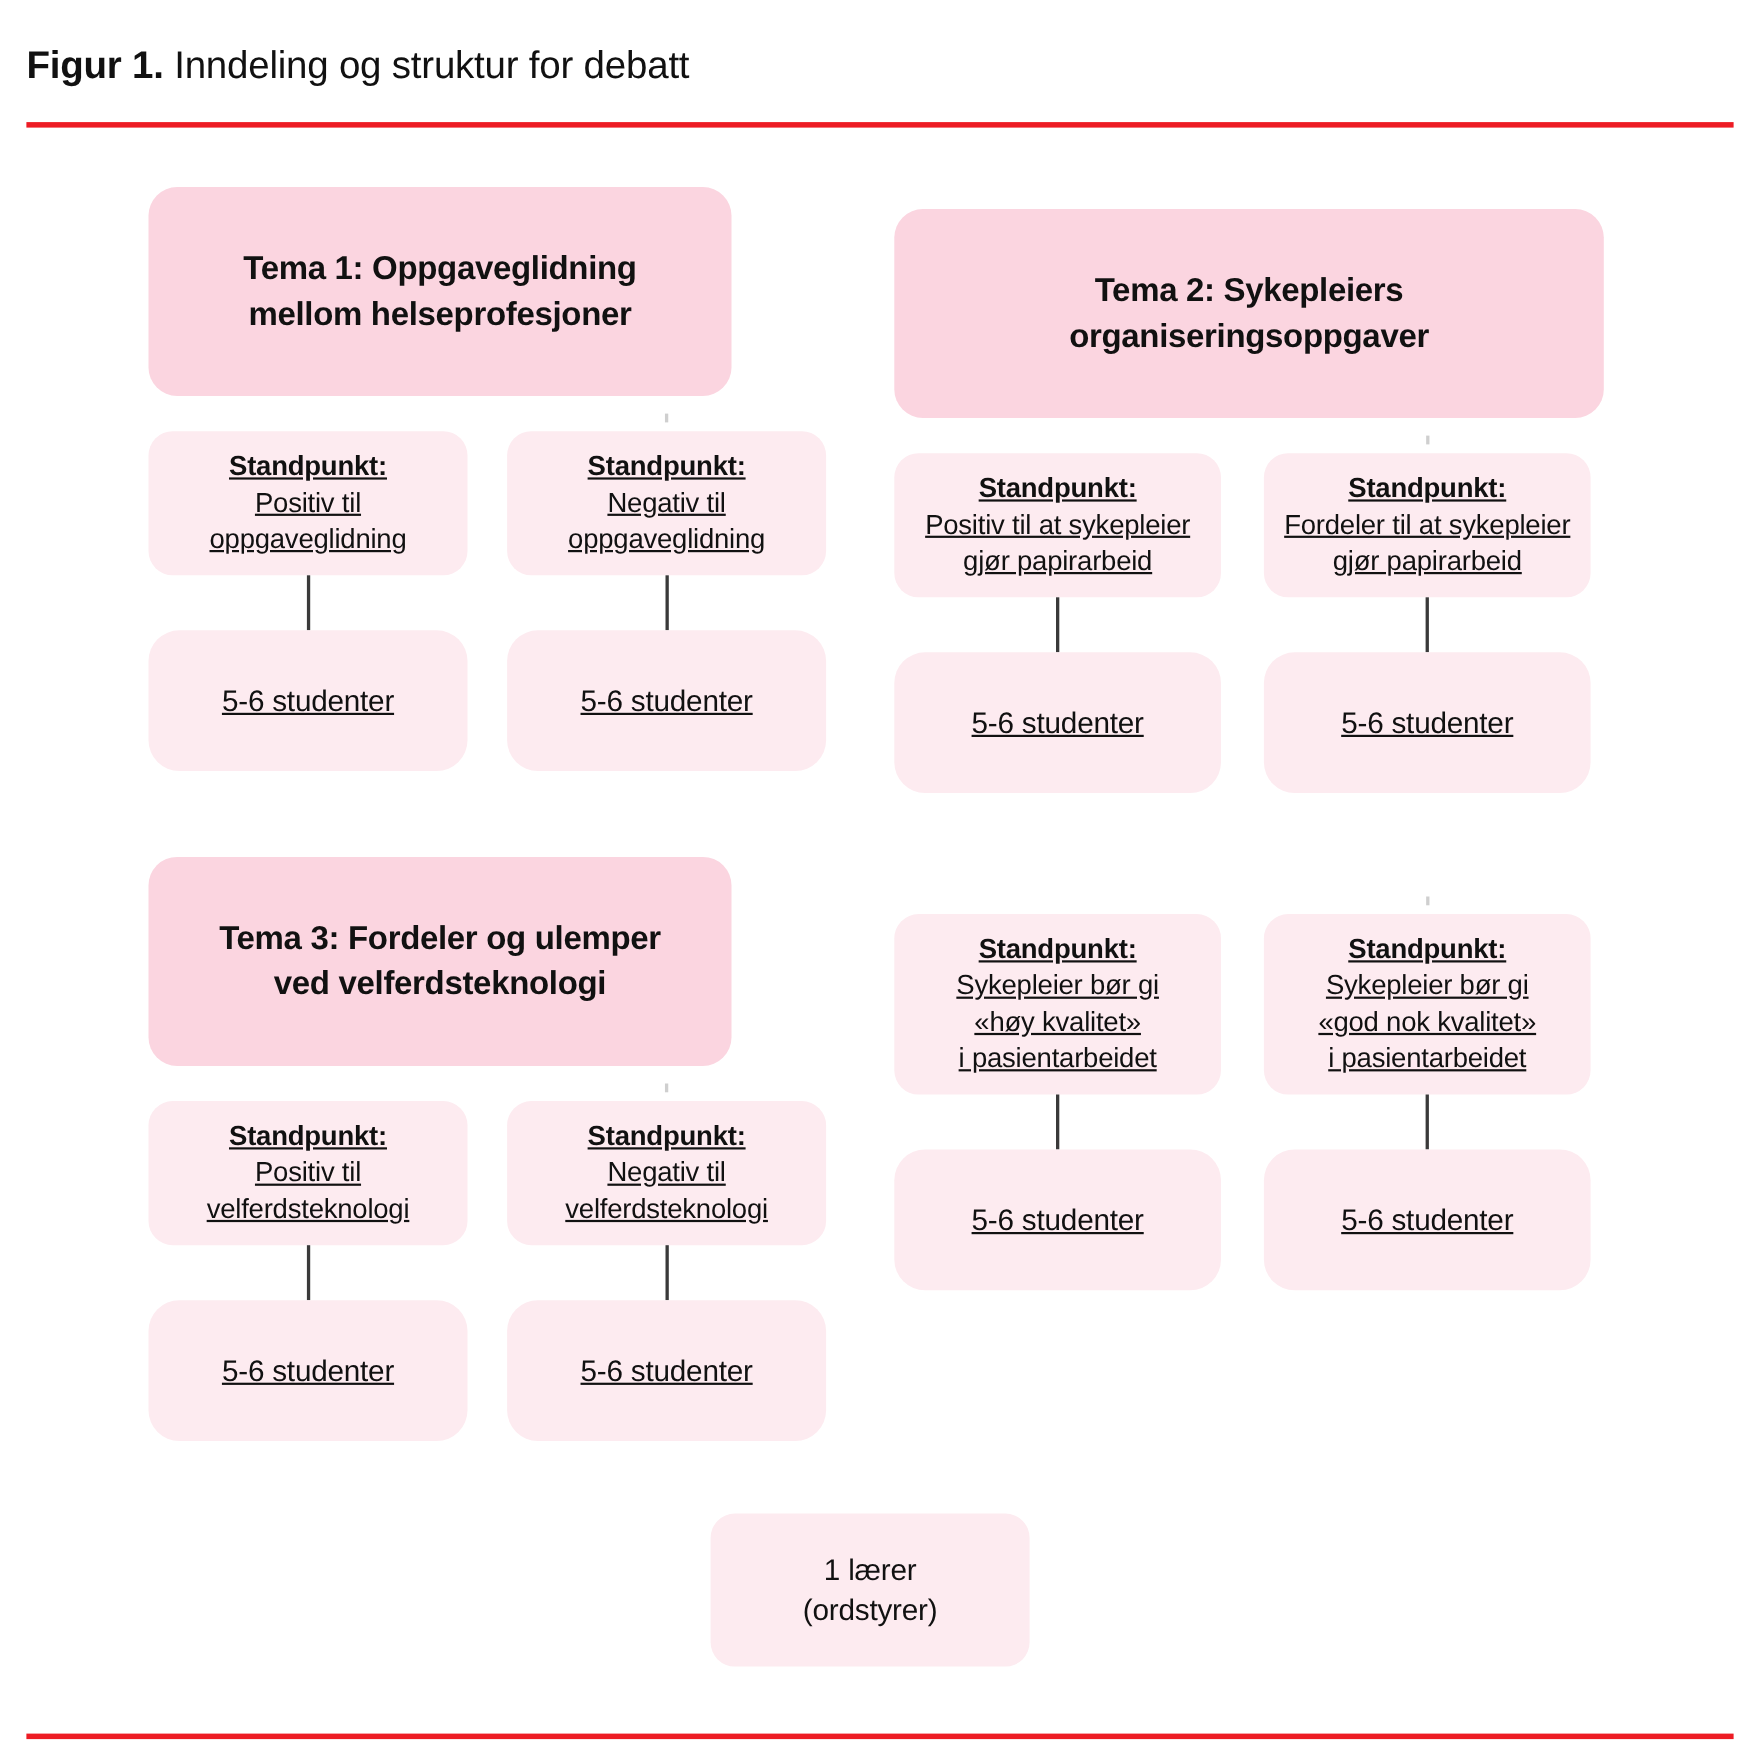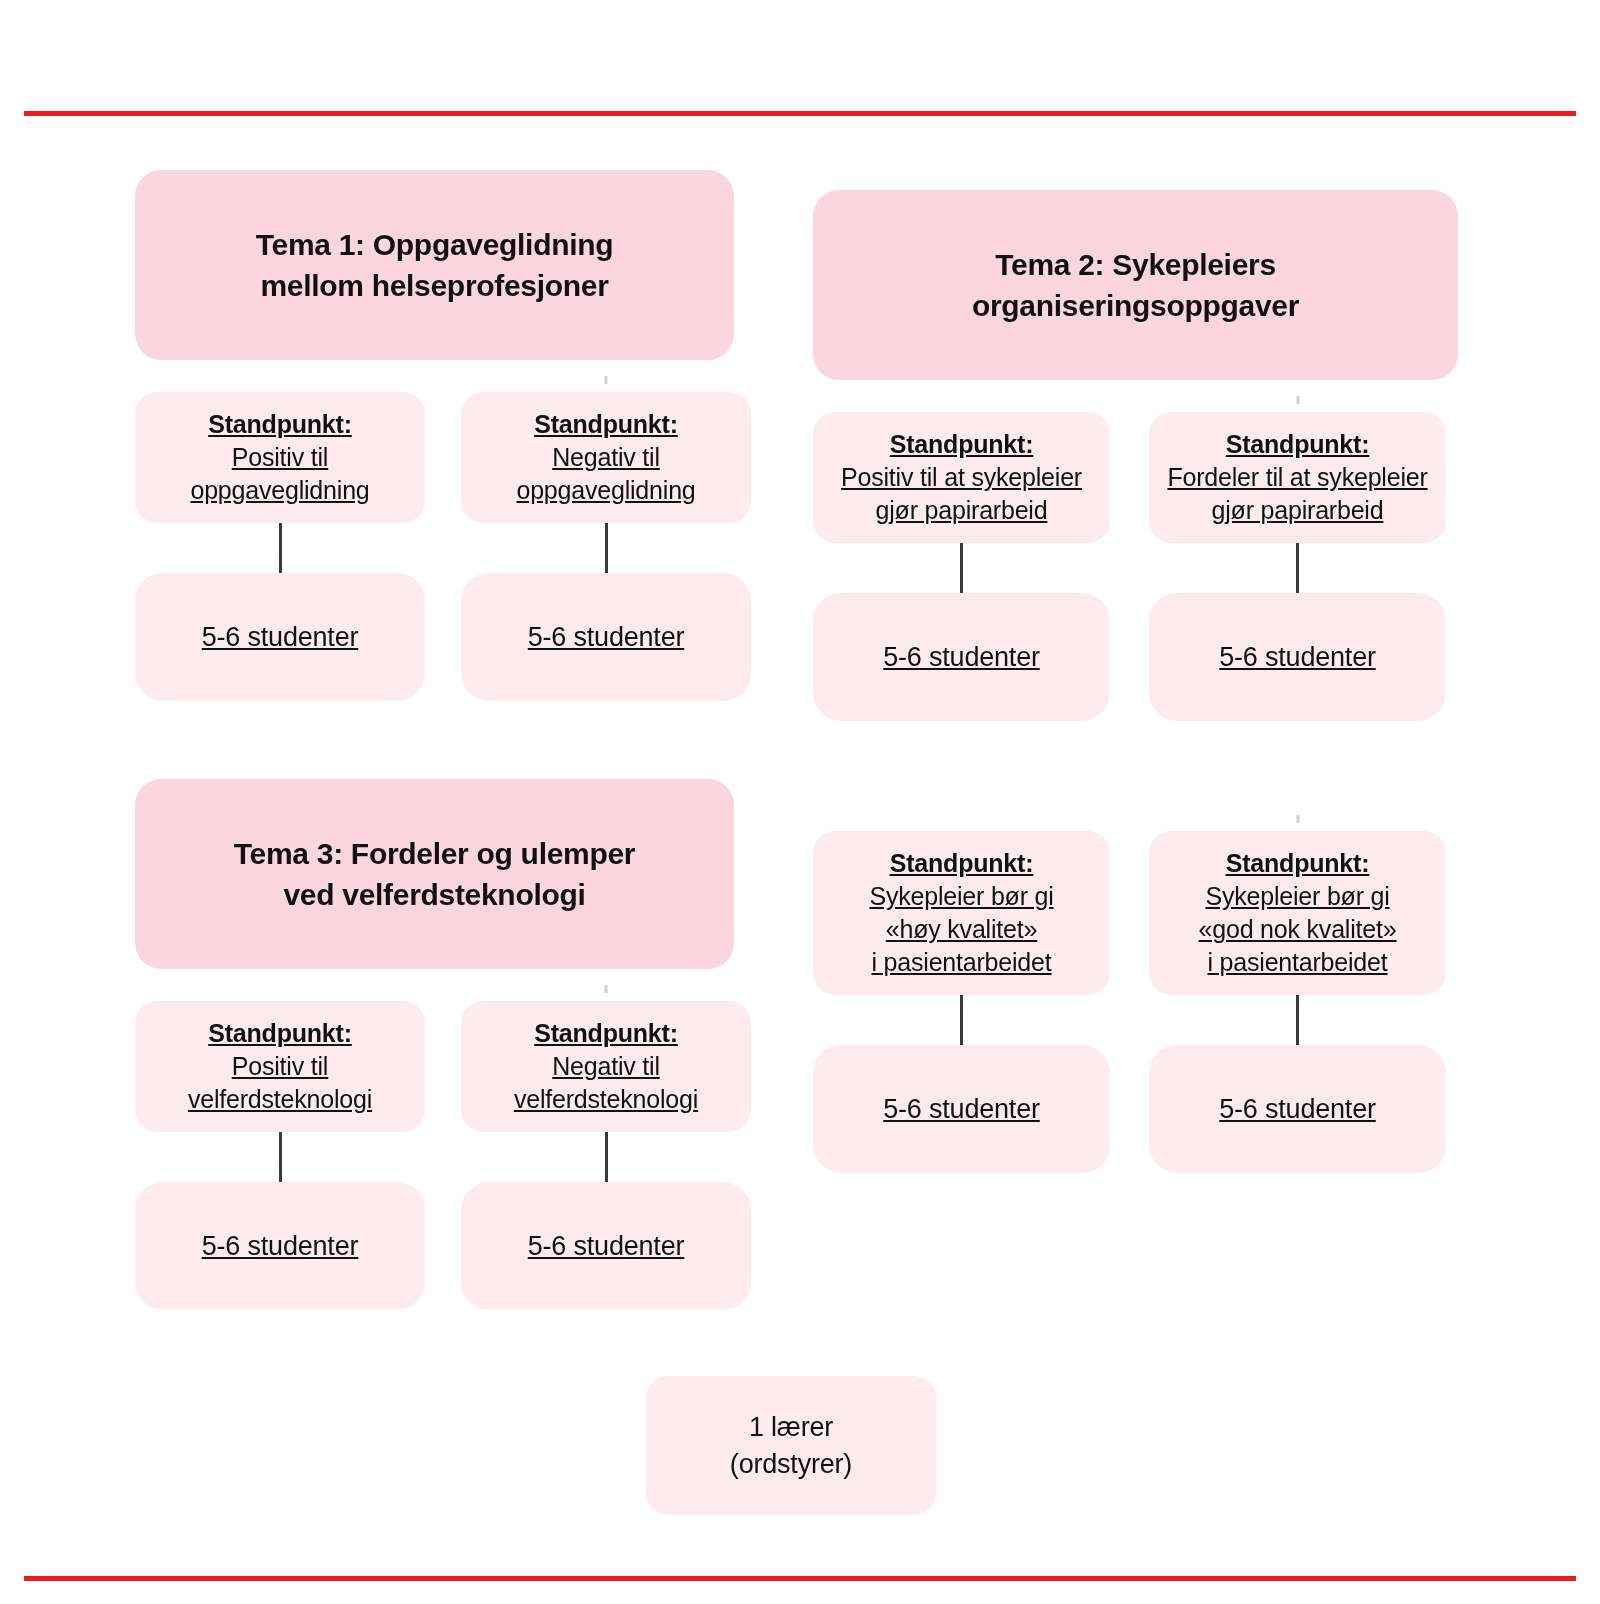--- a/index.html
+++ b/index.html
@@ -56,21 +56,21 @@
     position: absolute;
     width: 645px;
   }
   .quad-col-left  { left: 135px; }
   .quad-col-right { left: 813px; margin-top: 20px; }
   .quad-row-top    { top: 170px; }
   .quad-row-bottom { top: 779px; }
 
   
   .tema-box {
-    width: 599px;
+    width: 530px;
     height: 190px;
     background: #FBD5E0;
     border-radius: 26px;
     display: flex;
     align-items: center;
     justify-content: center;
     box-sizing: border-box;
     padding: 0 26px;
   }
   .quad-col-right .tema-box {
@@ -197,20 +197,23 @@
     text-align: center;
     letter-spacing: -0.2px;
     white-space: pre-line;
   }
 </style>
 </head>
 <body>
 
 <div class="figure-root">
 
+  <div class="caption">
+    <span class="caption-label">Figur 1.</span><span> </span><span class="caption-text">Inndeling og struktur for debatt</span>
+  </div>
 
   <div class="rule rule-top"></div>
 
   <div class="quad quad-col-left quad-row-top">
     <div class="tema-box">
       <div class="tema-title">Tema 1: Oppgaveglidning
 mellom helseprofesjoner</div>
     </div>
     <div class="branch-row">
       <div class="branch">

